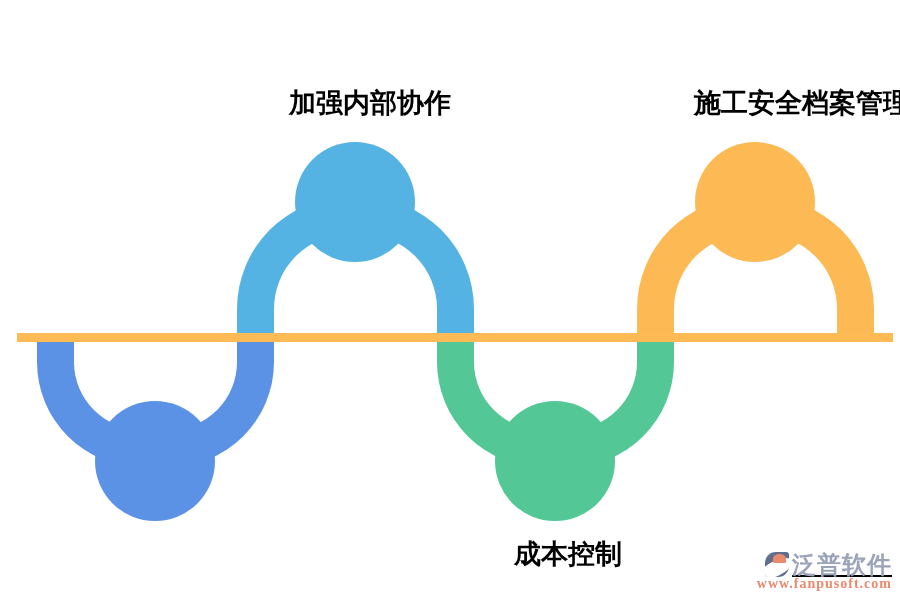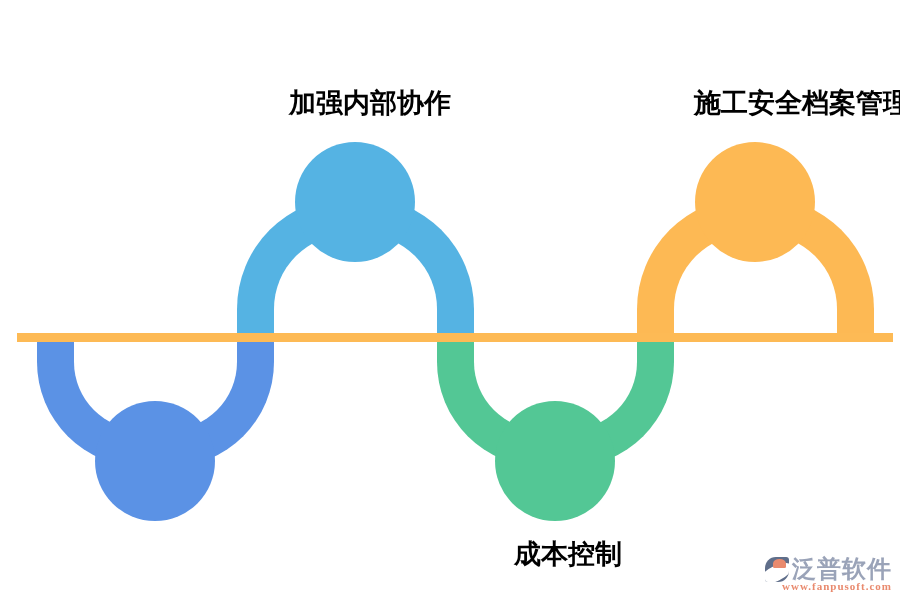--- a/index.html
+++ b/index.html
@@ -32,28 +32,28 @@
     position:absolute;transform:translateX(-50%);
     font-size:27px;font-weight:bold;color:#000;white-space:nowrap;z-index:6;
   }
   .n0-label{left:160px;top:536px;}
   .n1-label{left:370px;top:85px;}
   .n2-label{left:568px;top:536px;}
   .n3-label{left:802px;top:85px;}
 
   
   .watermark{position:absolute;right:8px;bottom:8px;text-align:right;z-index:7;}
-  .wm-row{display:flex;align-items:center;justify-content:flex-end;height:26px;}
+  .wm-row{display:flex;align-items:flex-start;justify-content:flex-end;height:26px;text-decoration:underline;}
   .wm-brand{
     font-size:24px;font-weight:bold;color:var(--brand-c);
     letter-spacing:1px;line-height:26px;
   }
   .wm-url{
     font-family:"Liberation Serif","DejaVu Serif",serif;
-    font-size:11px;font-weight:bold;color:var(--url-c);letter-spacing:1px;
+    font-size:14px;font-weight:bold;color:var(--url-c);letter-spacing:1px;
     margin-top:-2px;
   }
   .logo{
     position:relative;display:inline-block;width:24px;height:25px;
     background:var(--logo-c);border-radius:45% 12% 45% 12%;
     margin-right:3px;overflow:hidden;flex:0 0 auto;
   }
   .logo-swoosh{
     position:absolute;left:-7px;top:9px;width:36px;height:15px;
     background:#ffffff;border-radius:50%;transform:rotate(-26deg);

